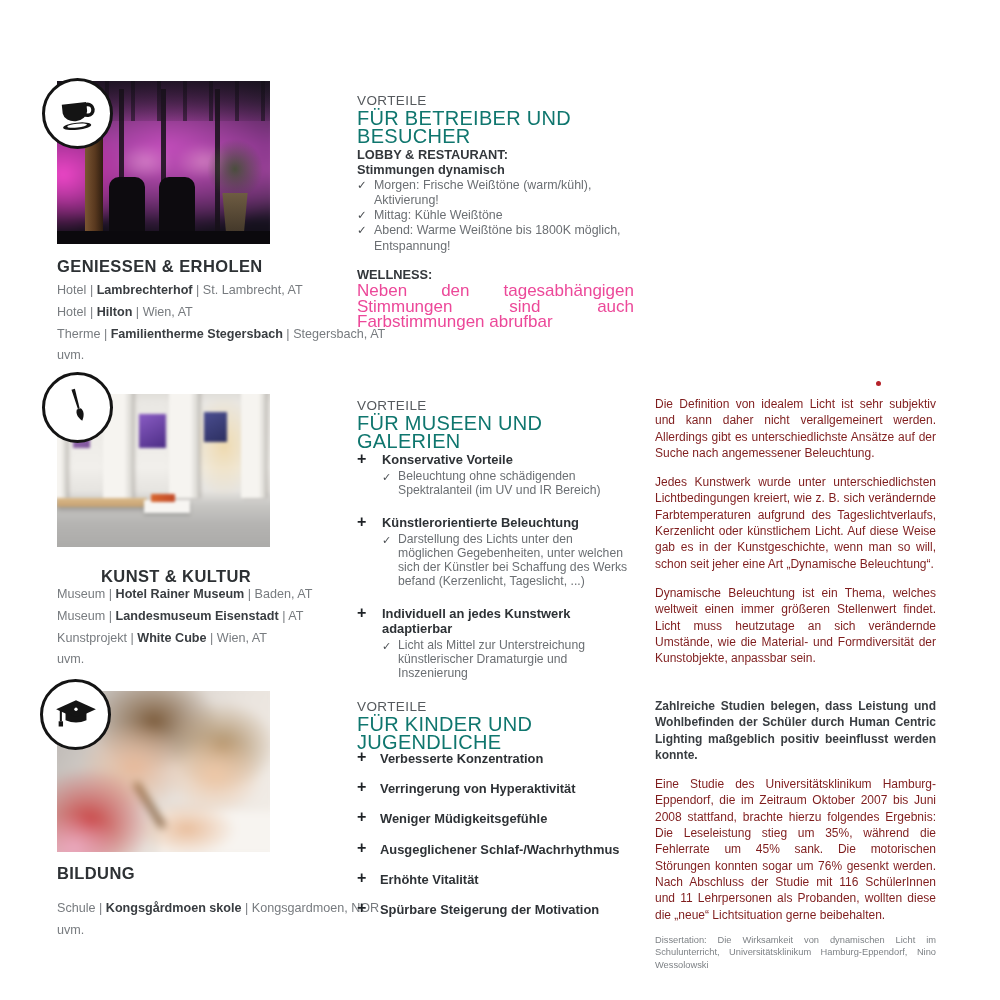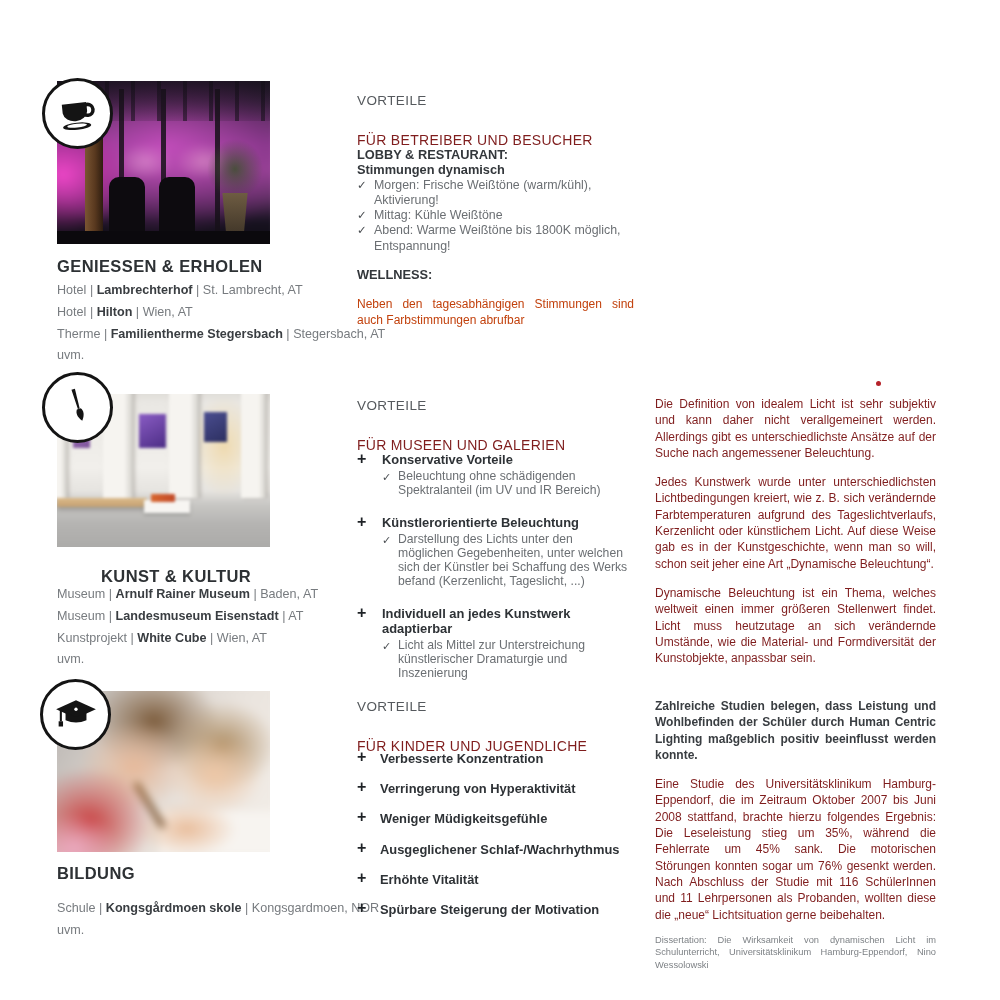--- a/index.html
+++ b/index.html
@@ -87,28 +87,28 @@
   .t1 { top:256px; } .t2 { top:566px;margin-left:44px; } .t3 { top:863px; }
   .entries { position:absolute; left:57px; width:330px; }
   .e1 { top:280px; } .e2 { top:584px; } .e3 { top:898px; }
   .entry { height:21.8px; line-height:21.8px; font-size:12.6px; color:#777b7f; white-space:nowrap; }
   .entry b { color:#393d41; font-weight:700; }
 
   
   .vhead { position:absolute; left:357px; width:280px; }
   .h1 { top:92px; } .h2 { top:397px; } .h3 { top:698px; }
   .vlabel { font-size:13.5px; color:#55595d; line-height:17px; letter-spacing:.4px; }
-  .vheading { font-size:14px; color:#7f1d1d; line-height:18px; letter-spacing:.3px;margin-top:22px; }
+  .vheading { font-size:20px; color:#0f766e; line-height:18px; letter-spacing:.3px; }
 
   .mid1 { position:absolute; left:357px; top:147px; width:277px; }
   .btitle { font-size:12.8px; font-weight:700; color:#33373b; line-height:15.3px; }
   .check { position:relative; padding-left:17px; font-size:12.4px; color:#6b6f73; line-height:15.3px; }
   .tick { position:absolute; left:0; top:0; color:#4a4e52; font-size:11.5px; }
   .wellness { margin-top:13px; }
-  .jbody { font-size:12px; color:#c2410c; line-height:15.3px; text-align:justify; margin-top:15px; }
+  .jbody { font-size:17px; color:#ec4899; line-height:15.3px; text-align:justify; margin-top:1px; }
 
   .mid2 { position:absolute; left:357px; top:452px; width:281px; }
   .plus-item { position:relative; padding-left:25px; margin-bottom:17px; }
   .plus { position:absolute; left:0; top:-2px; font-size:16px; font-weight:700; color:#1e2226; }
   .plus-title { font-size:12.9px; font-weight:700; color:#2e3236; line-height:15px; margin-bottom:2px; }
   .check2 { position:relative; padding-left:16px; width:246px; font-size:12.2px; color:#6b6f73; line-height:14.3px; }
   .check2 .tick { font-size:11px; top:1px; }
 
   .mid3 { position:absolute; left:357px; top:751px; width:281px; }
   .plus3 { position:relative; padding-left:23px; margin-bottom:15.2px; font-size:12.9px;
@@ -216,21 +216,21 @@
       <div class="abs pilaster p2c4"></div>
       <div class="abs p2bench"></div>
       <div class="abs p2table"></div>
       <div class="abs p2books"></div>
     </div>
   </div>
   <div class="sec-title t2">KUNST &amp; KULTUR</div>
   <div class="entries e2">
     <div class="entry">
       <span>Museum |</span>
-      <b>Arnulf Rainer Museum</b>
+      <b>Hotel Rainer Museum</b>
       <span>| Baden, AT</span>
     </div>
     <div class="entry">
       <span>Museum |</span>
       <b>Landesmuseum Eisenstadt</b>
       <span>| AT</span>
     </div>
     <div class="entry">
       <span>Kunstprojekt |</span>
       <b>White Cube</b>

